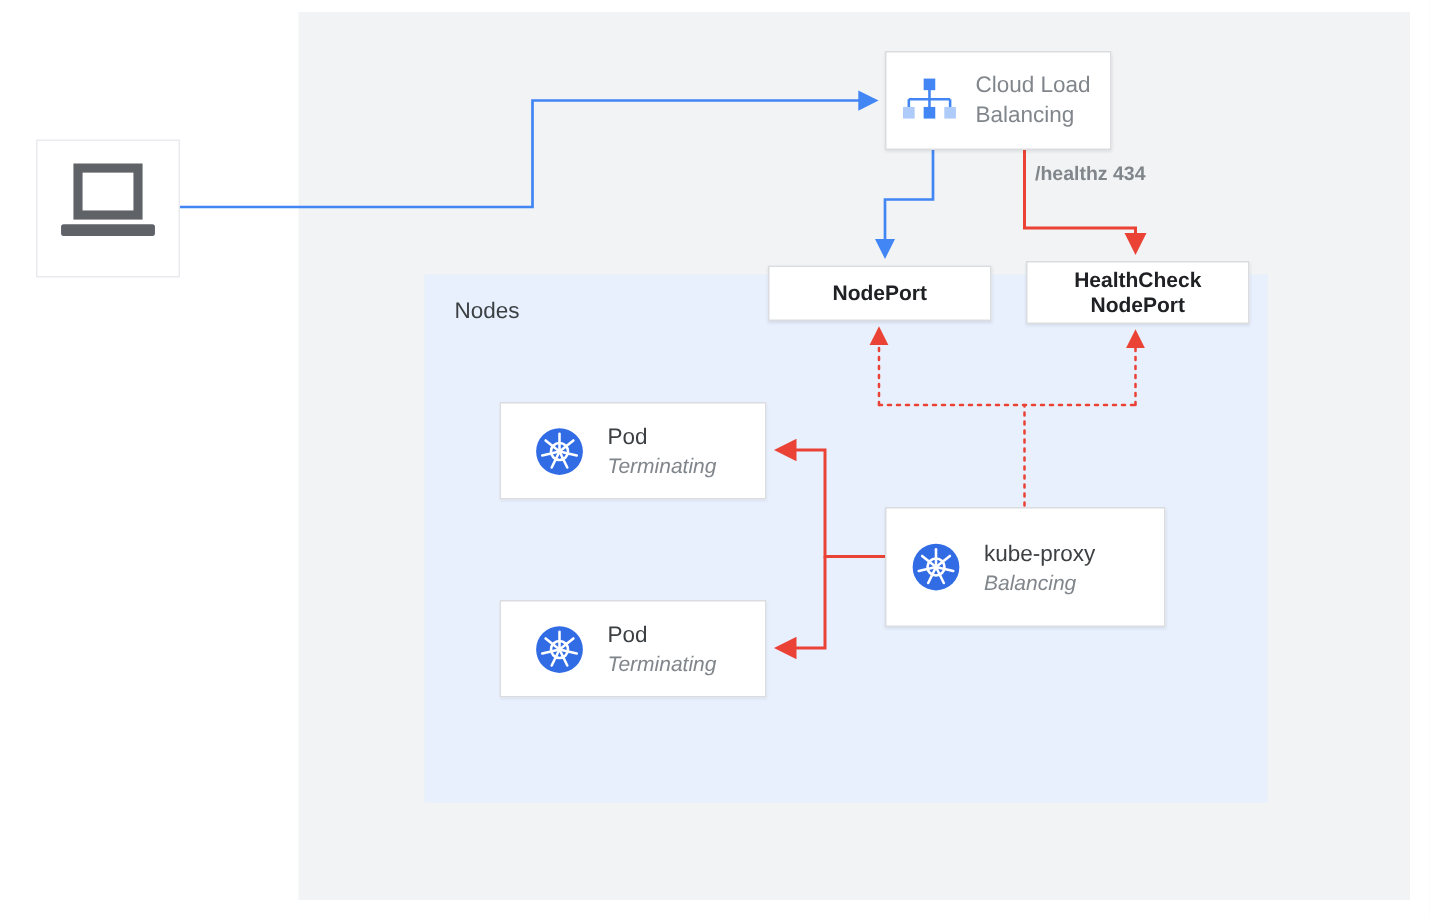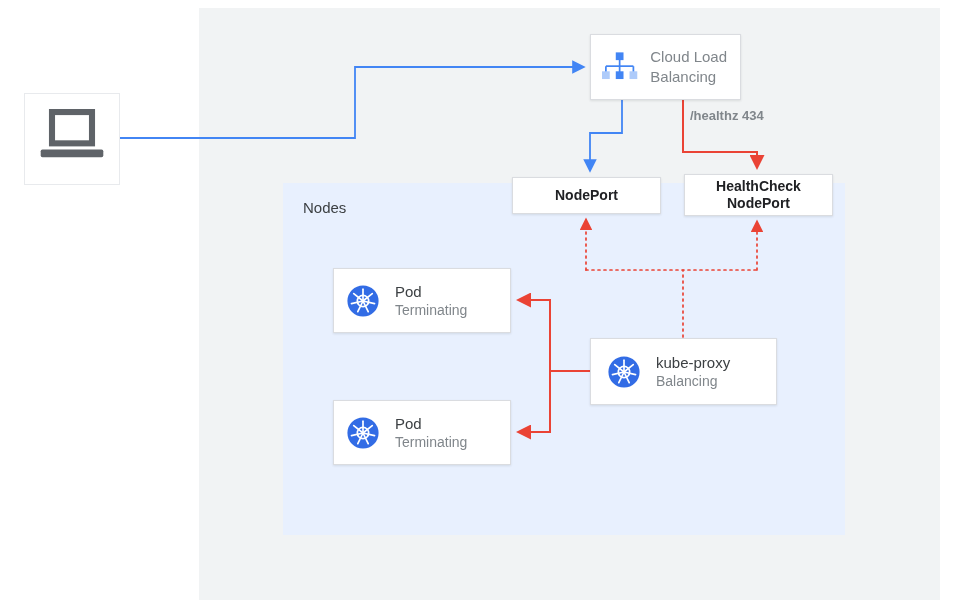--- a/index.html
+++ b/index.html
@@ -73,28 +73,28 @@
   }
   .healthcheck-card {
     left: 684px; top: 174px; width: 149px; height: 42px;
     justify-content: center;
   }
   .bold-label {
     font-size: 14px; font-weight: bold; color: var(--c-text_dark);
     text-align: center; line-height: 1.25; width: 110px;
   }
 
-  .pod-card { left: 333px; width: 178px; height: 65px; padding-left: 12px; gap: 15px; }
+  .pod-card { left: 333px; width: 178px; height: 65px; padding-left: 22px; gap: 15px; }
   .pod1 { top: 268px; }
   .pod2 { top: 400px; }
-  .kproxy-card { left: 590px; top: 338px; width: 187px; height: 67px; padding-left: 16px; gap: 15px; }
+  .kproxy-card { left: 590px; top: 338px; width: 187px; height: 80px; padding-left: 16px; gap: 15px; }
 
   .card-text { display: flex; flex-direction: column; gap: 2px; }
   .card-title { font-size: 15px; color: #3c4043; }
-  .card-sub { font-size: 14px; color: var(--c-text_gray); }
+  .card-sub { font-size: 14px; color: var(--c-text_gray); font-style: italic; }
 </style>
 </head>
 <body>
 
 <div class="canvas">
 
   <div class="panel-gray"></div>
 
   <div class="nodes-panel">
     <div class="nodes-label">Nodes</div>

